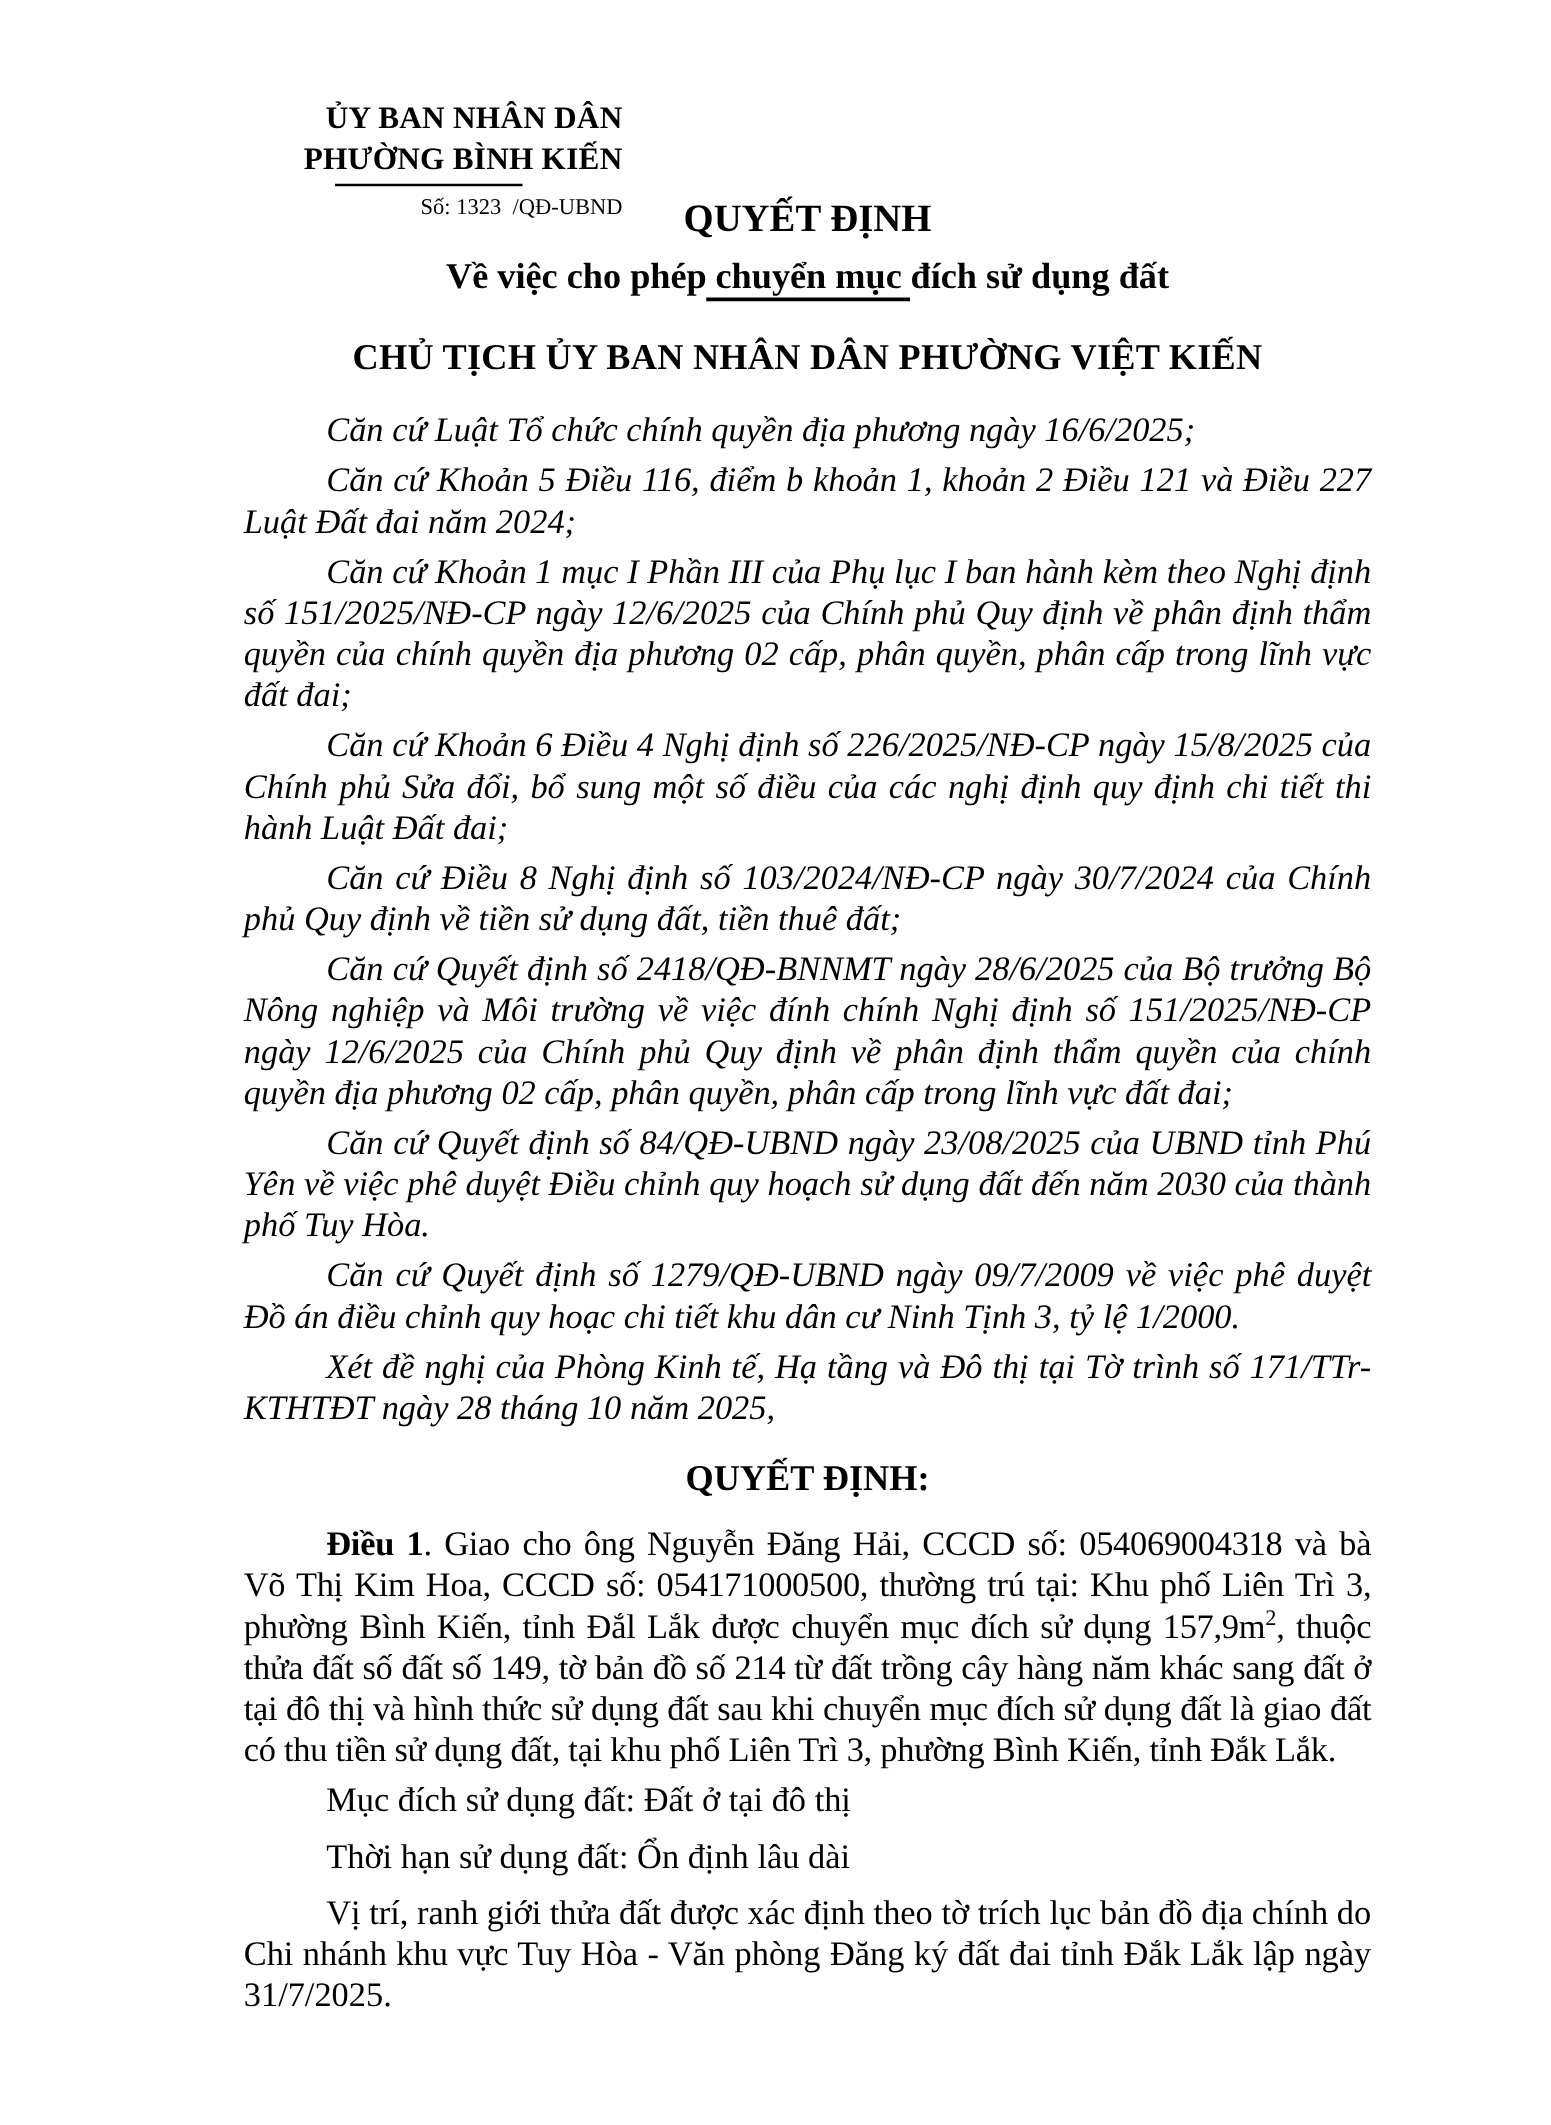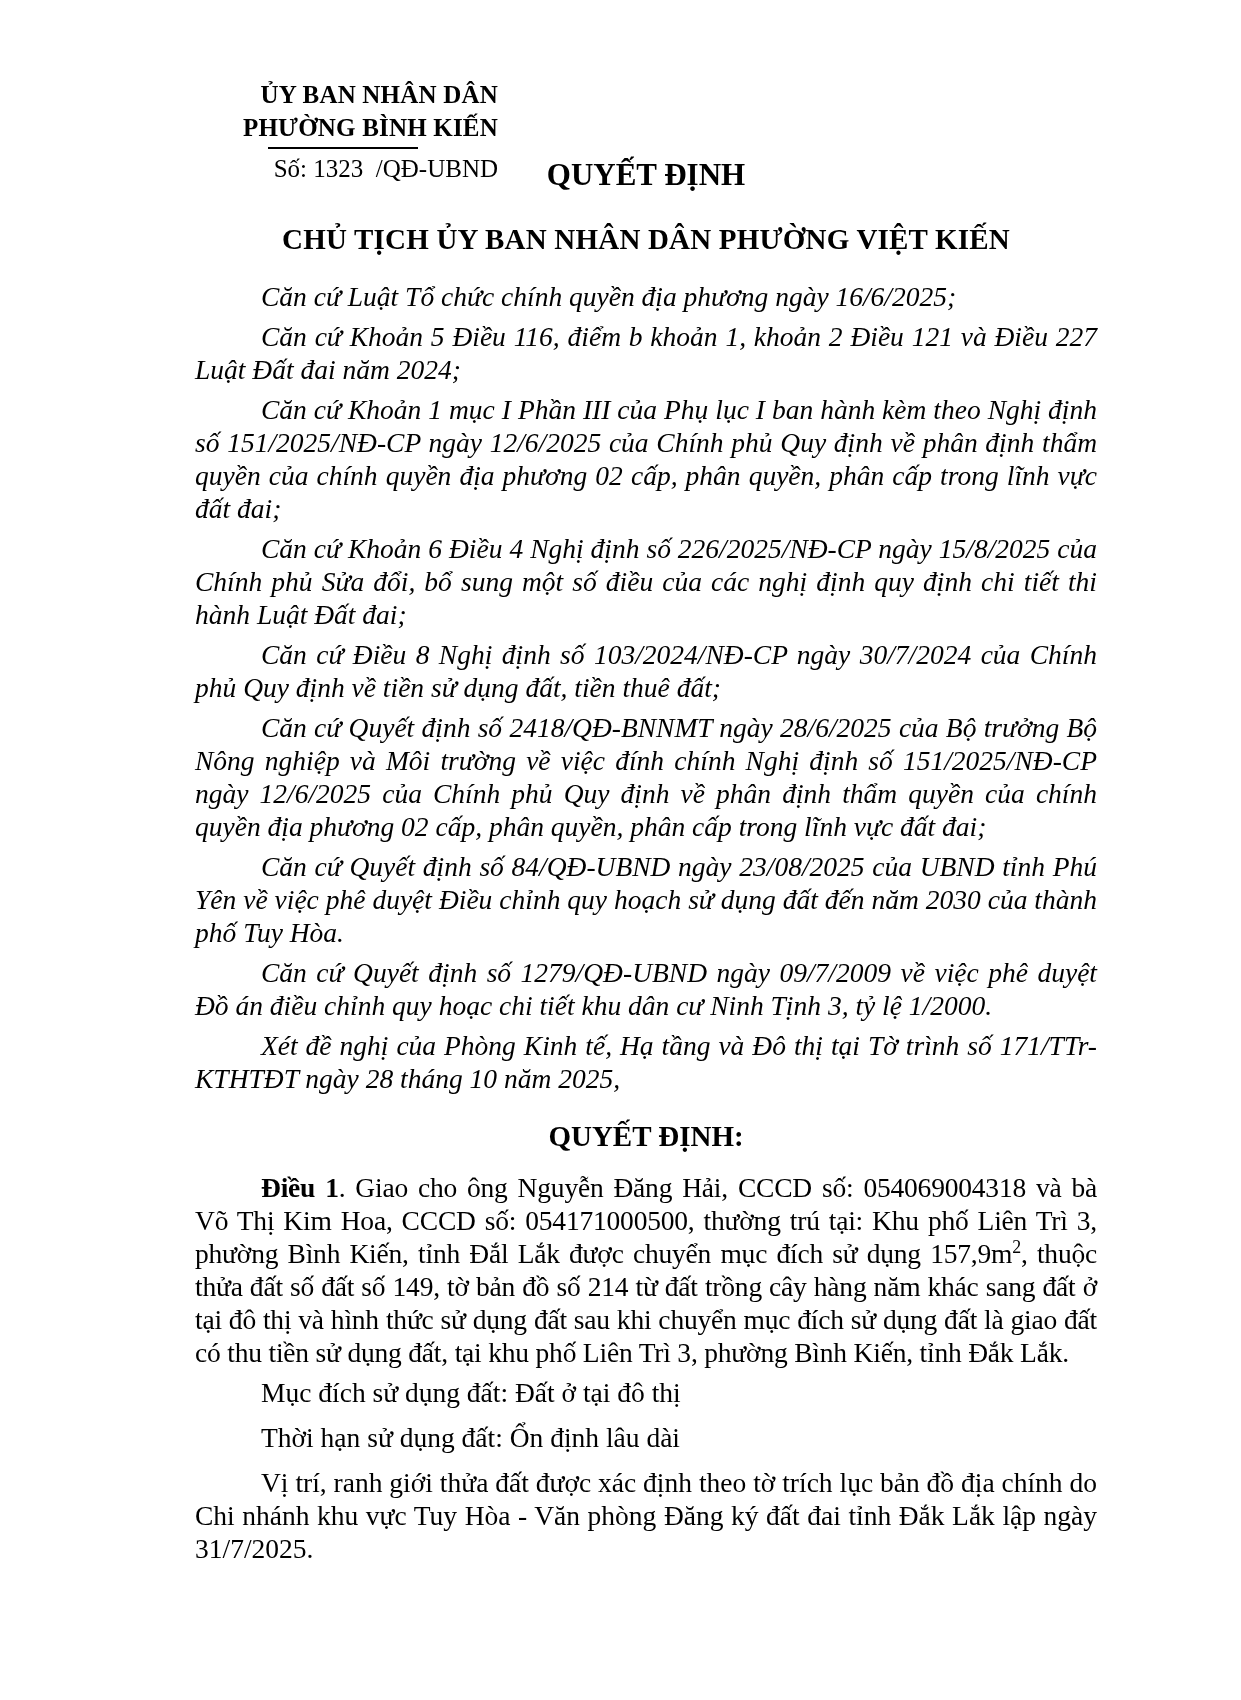--- a/index.html
+++ b/index.html
@@ -15,21 +15,21 @@
     overflow: hidden;
   }
   
   .doc-header { position: relative; height: 130px; padding-top: 78px; }
   .org-block {
     position: absolute; left: 188px; top: 78px; width: 310px;
     text-align: right;
   }
   .org-line { font-weight: bold; font-size: 25px; line-height: 33px; letter-spacing: 0.2px; }
   .short-rule { width: 150px; border-bottom: 2px solid #000; margin: 3px auto 6px auto; }
-  .doc-number { font-size: 25px; white-space: pre-wrap; }
+  .doc-number { font-size: 18px; white-space: pre-wrap; }
   .national-block {
     position: absolute; left: 565px; top: 76px; width: 610px;
     text-align: center;
   }
   .nat-line1 { font-weight: bold; font-size: 26px; line-height: 34px; }
   .nat-line2 {
     display: inline-block; font-weight: bold; font-size: 28px; line-height: 35px;
     border-bottom: 2px solid #000; padding: 0 14px 2px 14px;
   }
   .place-date { font-style: italic; font-size: 27px; margin-top: 7px; white-space: pre-wrap; }
@@ -79,20 +79,21 @@
       <div class="org-line">PHƯỜNG BÌNH KIẾN</div>
       <div class="short-rule"></div>
       <div class="doc-number">Số: 1323  /QĐ-UBND</div>
     </div>
   </header>
 
   <main class="doc-body">
 
     <h1 class="doc-title">QUYẾT ĐỊNH</h1>
 
+    <h2 class="doc-subject"><span>Về việc cho phép</span><span class="subject-underline">chuyển mục</span><span>đích sử dụng đất</span></h2>
 
     <h2 class="issuer">CHỦ TỊCH ỦY BAN NHÂN DÂN PHƯỜNG VIỆT KIẾN</h2>
 
     <section class="preamble">
       <p class="it">Căn cứ Luật Tổ chức chính quyền địa phương ngày 16/6/2025;</p>
       <p class="it">Căn cứ Khoản 5 Điều 116, điểm b khoản 1, khoản 2 Điều 121 và Điều 227 Luật Đất đai năm 2024;</p>
       <p class="it">Căn cứ Khoản 1 mục I Phần III của Phụ lục I ban hành kèm theo Nghị định số 151/2025/NĐ-CP ngày 12/6/2025 của Chính phủ Quy định về phân định thẩm quyền của chính quyền địa phương 02 cấp, phân quyền, phân cấp trong lĩnh vực đất đai;</p>
       <p class="it">Căn cứ Khoản 6 Điều 4 Nghị định số 226/2025/NĐ-CP ngày 15/8/2025 của Chính phủ Sửa đổi, bổ sung một số điều của các nghị định quy định chi tiết thi hành Luật Đất đai;</p>
       <p class="it">Căn cứ Điều 8 Nghị định số 103/2024/NĐ-CP ngày 30/7/2024 của Chính phủ Quy định về tiền sử dụng đất, tiền thuê đất;</p>
       <p class="it">Căn cứ Quyết định số 2418/QĐ-BNNMT ngày 28/6/2025 của Bộ trưởng Bộ Nông nghiệp và Môi trường về việc đính chính Nghị định số 151/2025/NĐ-CP ngày 12/6/2025 của Chính phủ Quy định về phân định thẩm quyền của chính quyền địa phương 02 cấp, phân quyền, phân cấp trong lĩnh vực đất đai;</p>

